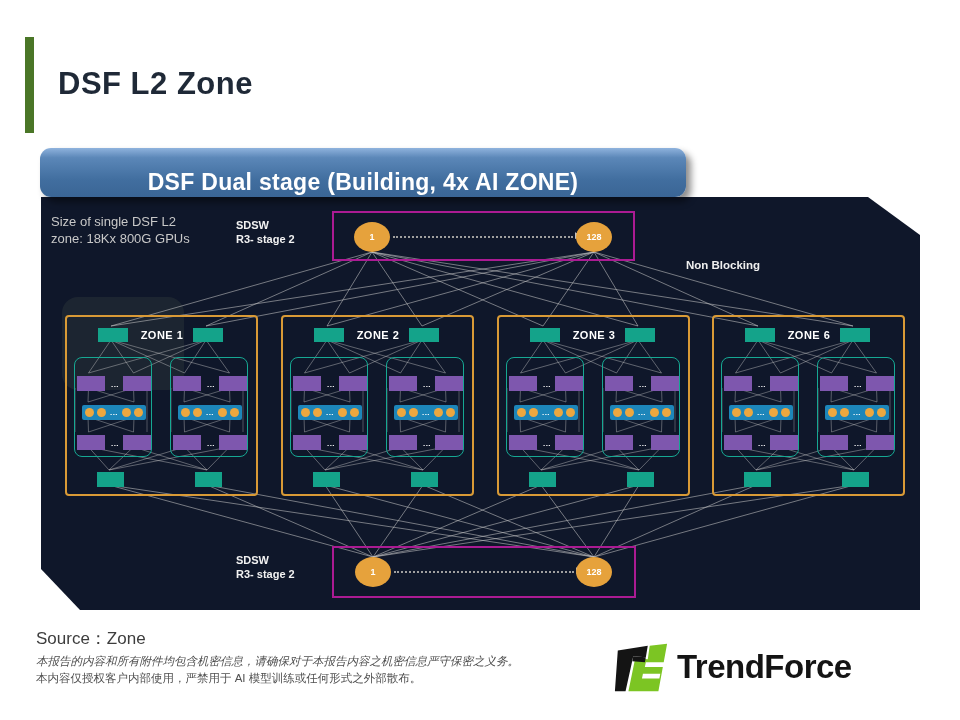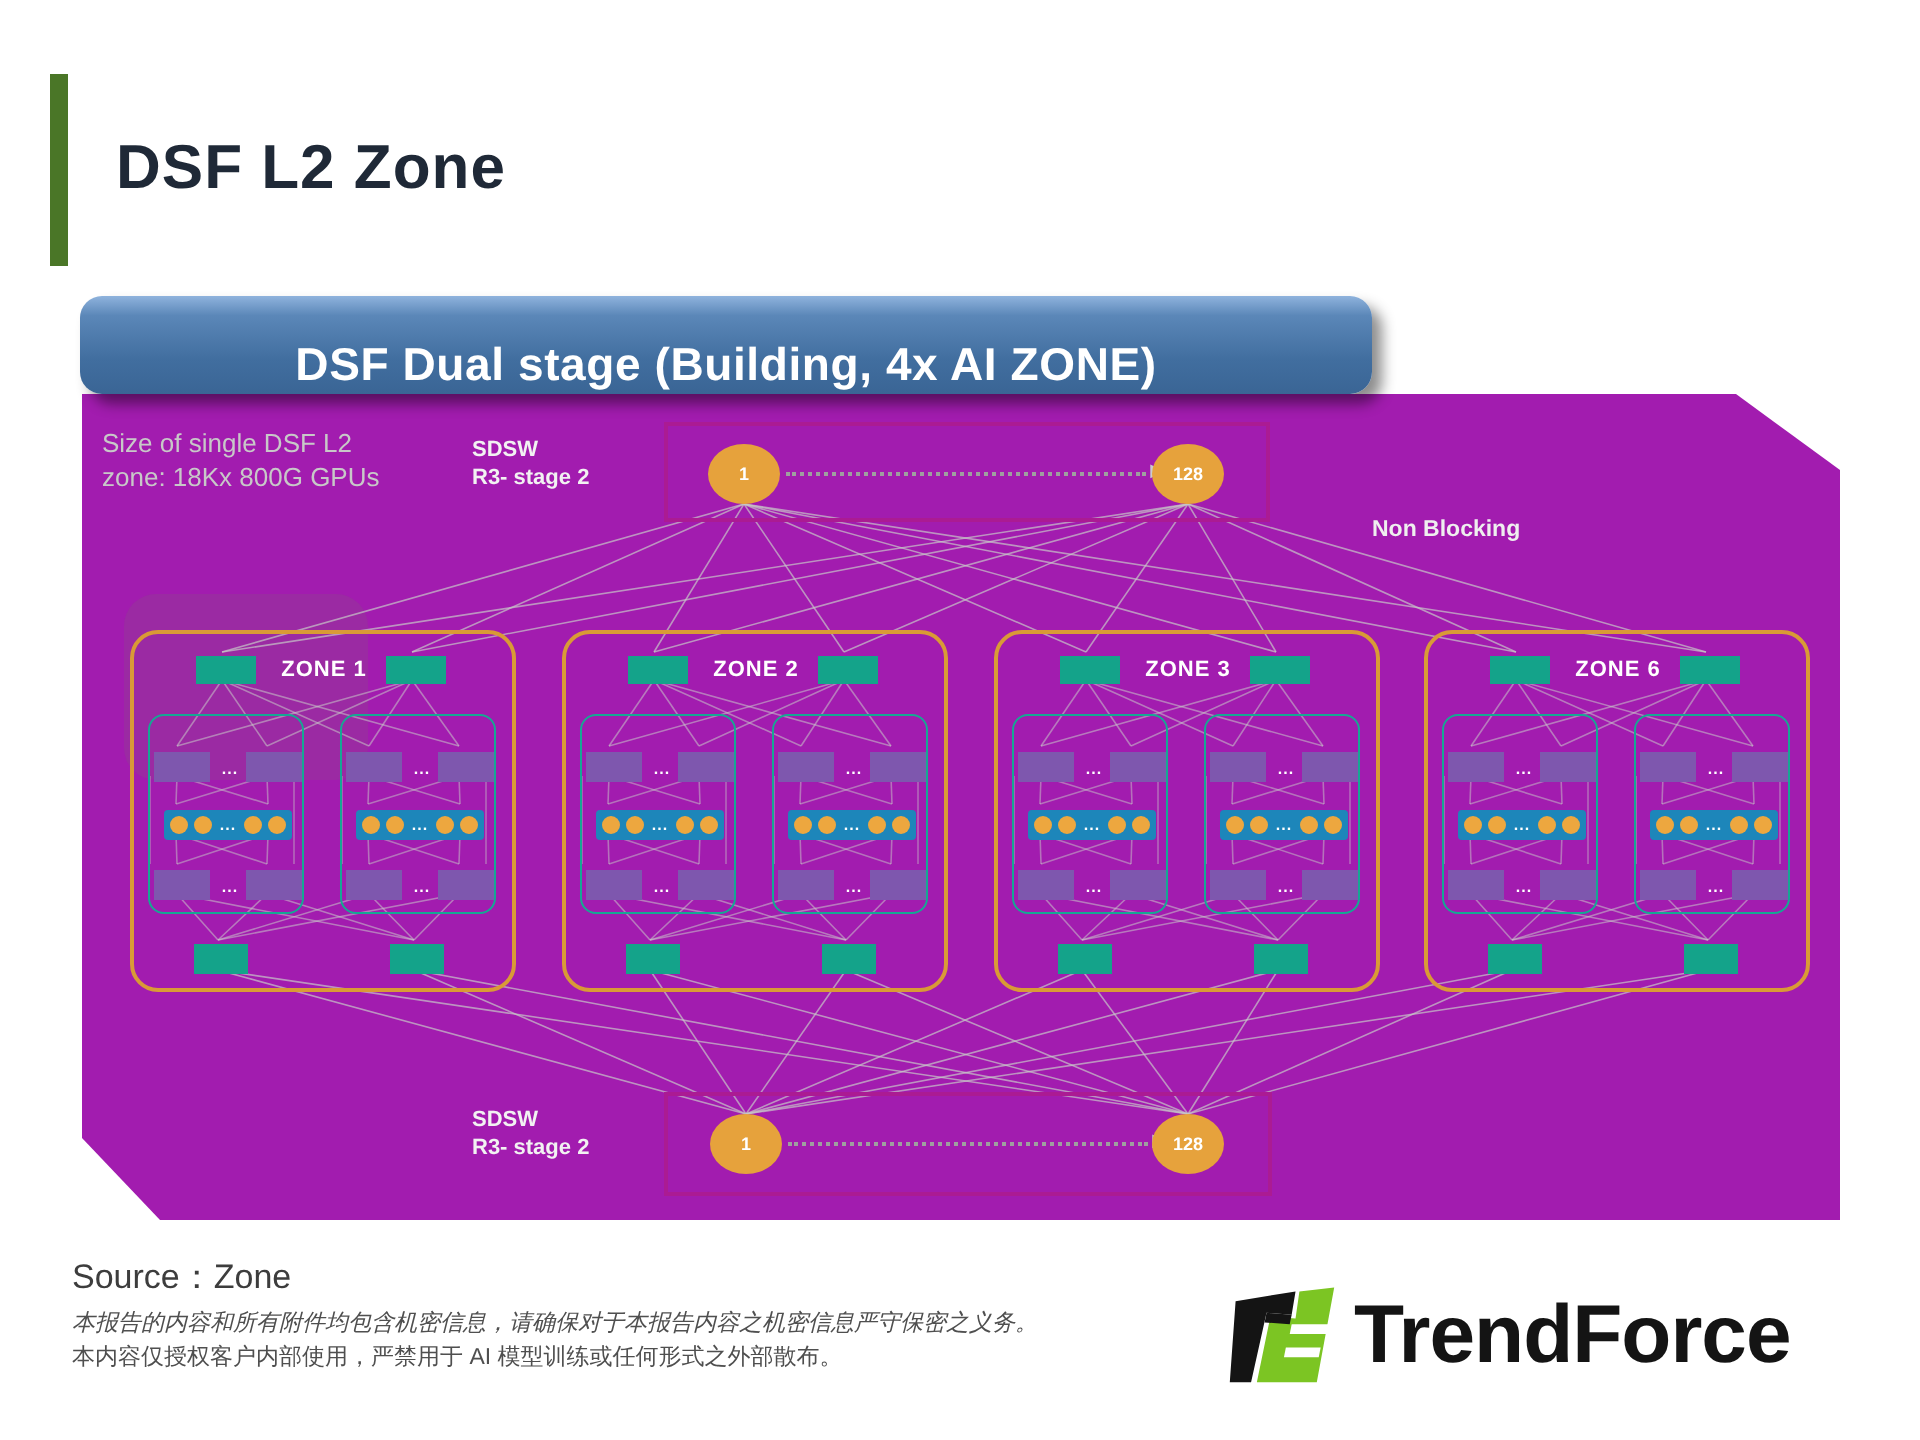--- a/index.html
+++ b/index.html
@@ -12,21 +12,21 @@
   .slide-title{position:absolute;left:58px;top:66px;font-size:31px;font-weight:600;color:#1f2937;letter-spacing:0.5px;}
   .banner{
     position:absolute;left:40px;top:148px;width:646px;height:49px;border-radius:11px;
     background:linear-gradient(#8fb3dd 0%,#5b87b8 20%,#416e9f 65%,#3a6595 100%);
     box-shadow:5px 5px 7px rgba(0,0,0,0.45);
     display:flex;align-items:center;justify-content:center;z-index:5;
   }
   .banner span{color:#ffffff;font-size:23px;font-weight:600;letter-spacing:0.3px;margin-top:20px;}
   
   .panel{
-    position:absolute;left:41px;top:197px;width:879px;height:413px;background:#a21caf;
+    position:absolute;left:41px;top:197px;width:879px;height:413px;background:#0f172a;
     clip-path:polygon(0 0,827px 0,879px 38px,879px 413px,39px 413px,0 372px);
     z-index:1;
   }
   .panel *{box-sizing:border-box;}
   .watermark{position:absolute;left:21px;top:100px;width:122px;height:93px;border-radius:16px;
     background:rgba(110,130,90,0.14);}
   .lines{position:absolute;left:0;top:0;pointer-events:none;}
   .size-note{position:absolute;left:10px;top:17px;width:170px;font-size:13px;line-height:1.3;
     color:#c8c8c8;white-space:pre-line;font-weight:500;}
   .mbox{position:absolute;border:2px solid #ab1b93;}
@@ -35,21 +35,21 @@
   .sdsw{position:absolute;width:82px;color:#f2f2f2;font-size:11px;font-weight:bold;
     text-align:left;white-space:pre-line;line-height:1.25;}
   .sdsw-top{left:195px;top:22px;}
   .sdsw-bottom{left:195px;top:357px;}
   .circle{position:absolute;width:36px;height:30px;border-radius:50%;background:#e6a23c;
     color:#fff;display:flex;align-items:center;justify-content:center;font-size:9px;font-weight:bold;}
   .darrow{position:absolute;height:0;border-top:2px dotted #9f9f9f;}
   .darrow span{position:absolute;right:-9px;top:-7px;font-size:9px;color:#cccccc;line-height:1;}
   .nb-label{position:absolute;left:645px;top:62px;font-size:11.5px;font-weight:bold;color:#efefef;}
   
-  .zone{position:absolute;top:118px;width:193px;height:181px;border:2px solid #d99a36;border-radius:14px;}
+  .zone{position:absolute;top:118px;width:193px;height:181px;border:2px solid #d99a36;border-radius:4px;}
   .zone-label{position:absolute;left:62px;top:12px;width:66px;text-align:center;
     color:#ffffff;font-size:11px;font-weight:bold;letter-spacing:0.5px;}
   .teal{position:absolute;background:#14a38a;}
   .tt1{left:31px;top:11px;width:30px;height:14px;}
   .tt2{left:126px;top:11px;width:30px;height:14px;}
   .tb1{left:30px;top:155px;width:27px;height:15px;}
   .tb2{left:128px;top:155px;width:27px;height:15px;}
   .cluster{position:absolute;top:40px;width:78px;height:100px;border:1.5px solid #16a893;border-radius:8px;}
   .c1{left:7px;} .c2{left:103px;}
   .purple{position:absolute;background:#7e57ae;width:28px;height:15px;}
@@ -60,21 +60,21 @@
   .e-top{top:23px;} .e-bot{top:82px;}
   .bar{position:absolute;left:7px;top:47px;width:64px;height:15px;background:#1d86ba;border-radius:2px;
     display:flex;align-items:center;justify-content:space-between;padding:0 3px;}
   .grp{display:flex;gap:3px;}
   .dot{width:9px;height:9px;border-radius:50%;background:#eda73f;}
   
   .source{position:absolute;left:36px;top:627px;font-size:17px;color:#3d3d3d;z-index:2;}
   .disc{position:absolute;left:36px;font-size:11.5px;color:#4f4f4f;z-index:2;}
   .disc1{top:654px;font-style:italic;} .disc2{top:671px;}
   .logo{position:absolute;left:612px;top:640px;display:flex;align-items:center;z-index:2;}
-  .logo-text{font-size:41px;font-weight:bold;color:#141414;margin-left:7px;letter-spacing:-0.5px;}
+  .logo-text{font-size:33px;font-weight:bold;color:#141414;margin-left:7px;letter-spacing:-0.5px;}
 </style>
 </head>
 <body>
 
 <div class="green-bar"></div>
 <div class="slide-title">DSF L2 Zone</div>
 <div class="banner">
   <span>DSF Dual stage (Building, 4x AI ZONE)</span>
 </div>
 

